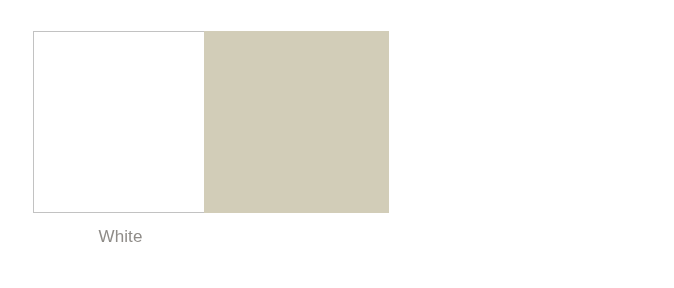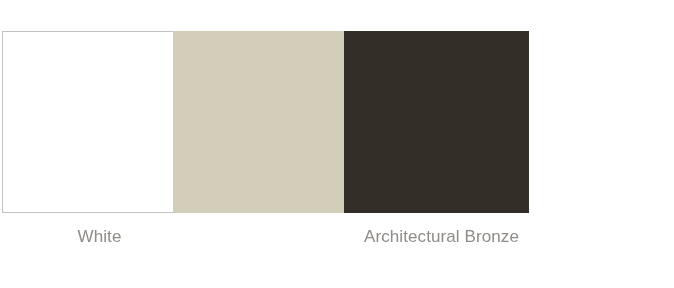--- a/index.html
+++ b/index.html
@@ -29,21 +29,21 @@
     flex-direction: row;
     align-items: flex-start;
     justify-content: flex-start;
     padding-left: 33px;
     gap: 17px;
   }
 
   .swatch-cell {
     display: flex;
     flex-direction: column;
-    align-items: flex-end;
+    align-items: flex-start;
     width: 154px;
   }
 
   .swatch-chip {
     width: 185px;
     height: 182px;
     box-sizing: border-box;
     background: #ffffff;
   }
 
@@ -73,19 +73,15 @@
 
     <div class="swatch-cell">
       <div class="swatch-chip bordered" style="background-color: rgb(255, 255, 255);"></div>
       <div class="swatch-label">White</div>
     </div>
 
     <div class="swatch-cell">
       <div class="swatch-chip" style="background-color: rgb(210, 205, 184);"></div>
     </div>
 
-    <div class="swatch-cell">
-      <div class="swatch-chip" style="background-color: rgb(51, 46, 40);"></div>
-      <div class="swatch-label">Architectural Bronze</div>
-    </div>
 
   </div>
 </div>
 
 </body></html>

